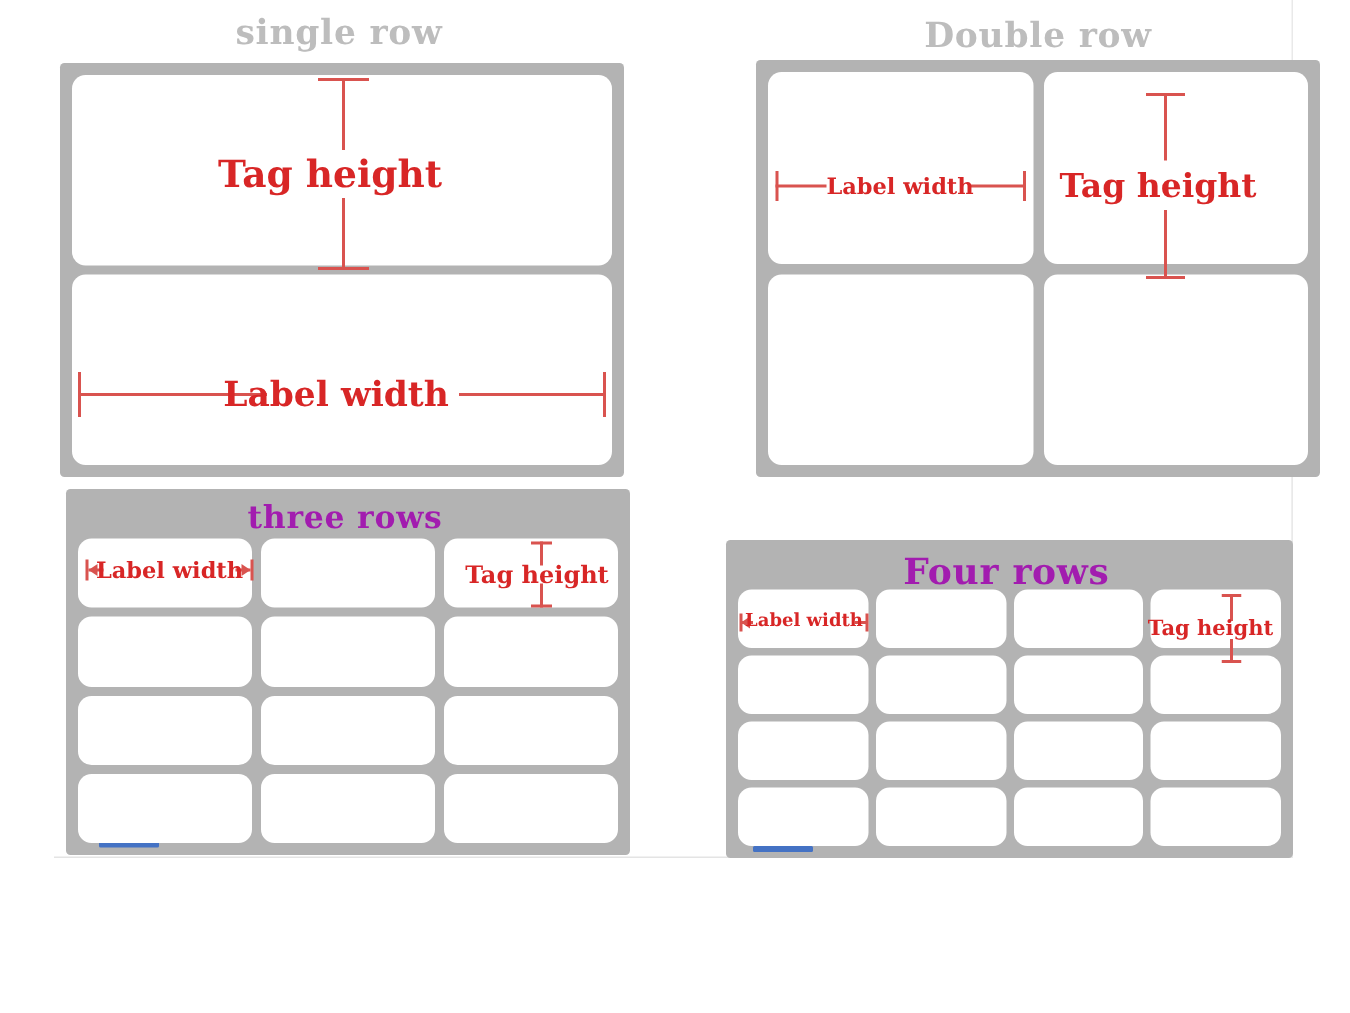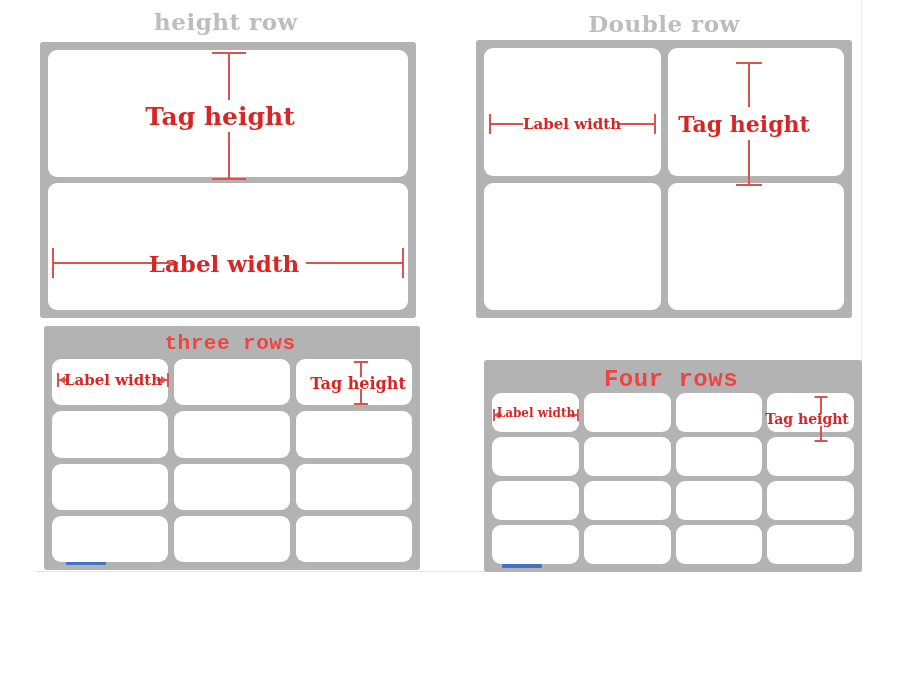--- a/index.html
+++ b/index.html
@@ -60,23 +60,22 @@
     letter-spacing: 0.5px;
     white-space: nowrap;
     user-select: none;
   }
   .title-outside {
     color: #bdbdbd;
     top: 0px;
     font-size: 23px;
   }
   .title-inside {
-    color: #ef4444;
+    color: #a21caf;
     font-size: 21px;
-    font-family: Liberation Mono, monospace;
   }
 
   .sheet {
     position: absolute;
     background: #b3b3b3;
     border-radius: 3px;
     box-sizing: border-box;
   }
 
   .grid {
@@ -158,21 +157,21 @@
   #panel-single { left: 36px;  top: 8px;   width: 380px; height: 310px; }
   #panel-single .sheet { left: 4px; top: 34px; width: 376px; height: 276px; }
   #panel-single .grid {
     left: 12px; top: 42px; width: 360px; height: 260px;
     grid-template-columns: 1fr;
     grid-template-rows: 1fr 1fr;
     gap: 6px;
   }
 
   
-  #panel-double { left: 472px; top: 10px;  width: 384px; height: 308px; }
+  #panel-double { left: 500px; top: 10px;  width: 384px; height: 308px; }
   #panel-double .sheet { left: 4px; top: 30px; width: 376px; height: 278px; }
   #panel-double .grid {
     left: 12px; top: 38px; width: 360px; height: 262px;
     grid-template-columns: 1fr 1fr;
     grid-template-rows: 1fr 1fr;
     gap: 7px;
   }
 
   
   #panel-three { left: 40px;  top: 326px; width: 380px; height: 248px; }
@@ -200,21 +199,21 @@
 </style>
 </head>
 <body>
 
 <div id="page">
 
   <div class="sheet-border"></div>
   <div class="sheet-border-2"></div>
 
   <div class="panel" id="panel-single">
-    <div class="panel-title title-outside">height row</div>
+    <div class="panel-title title-outside">single row</div>
 
     <div class="sheet"></div>
 
     <div class="grid">
       <div class="cell"></div>
       <div class="cell"></div>
     </div>
 
     <div class="vdim" style="left:192px; top:44px; width:2px; height:128px;">
       <div class="cap" style="top:0;    width:34px;"></div>

